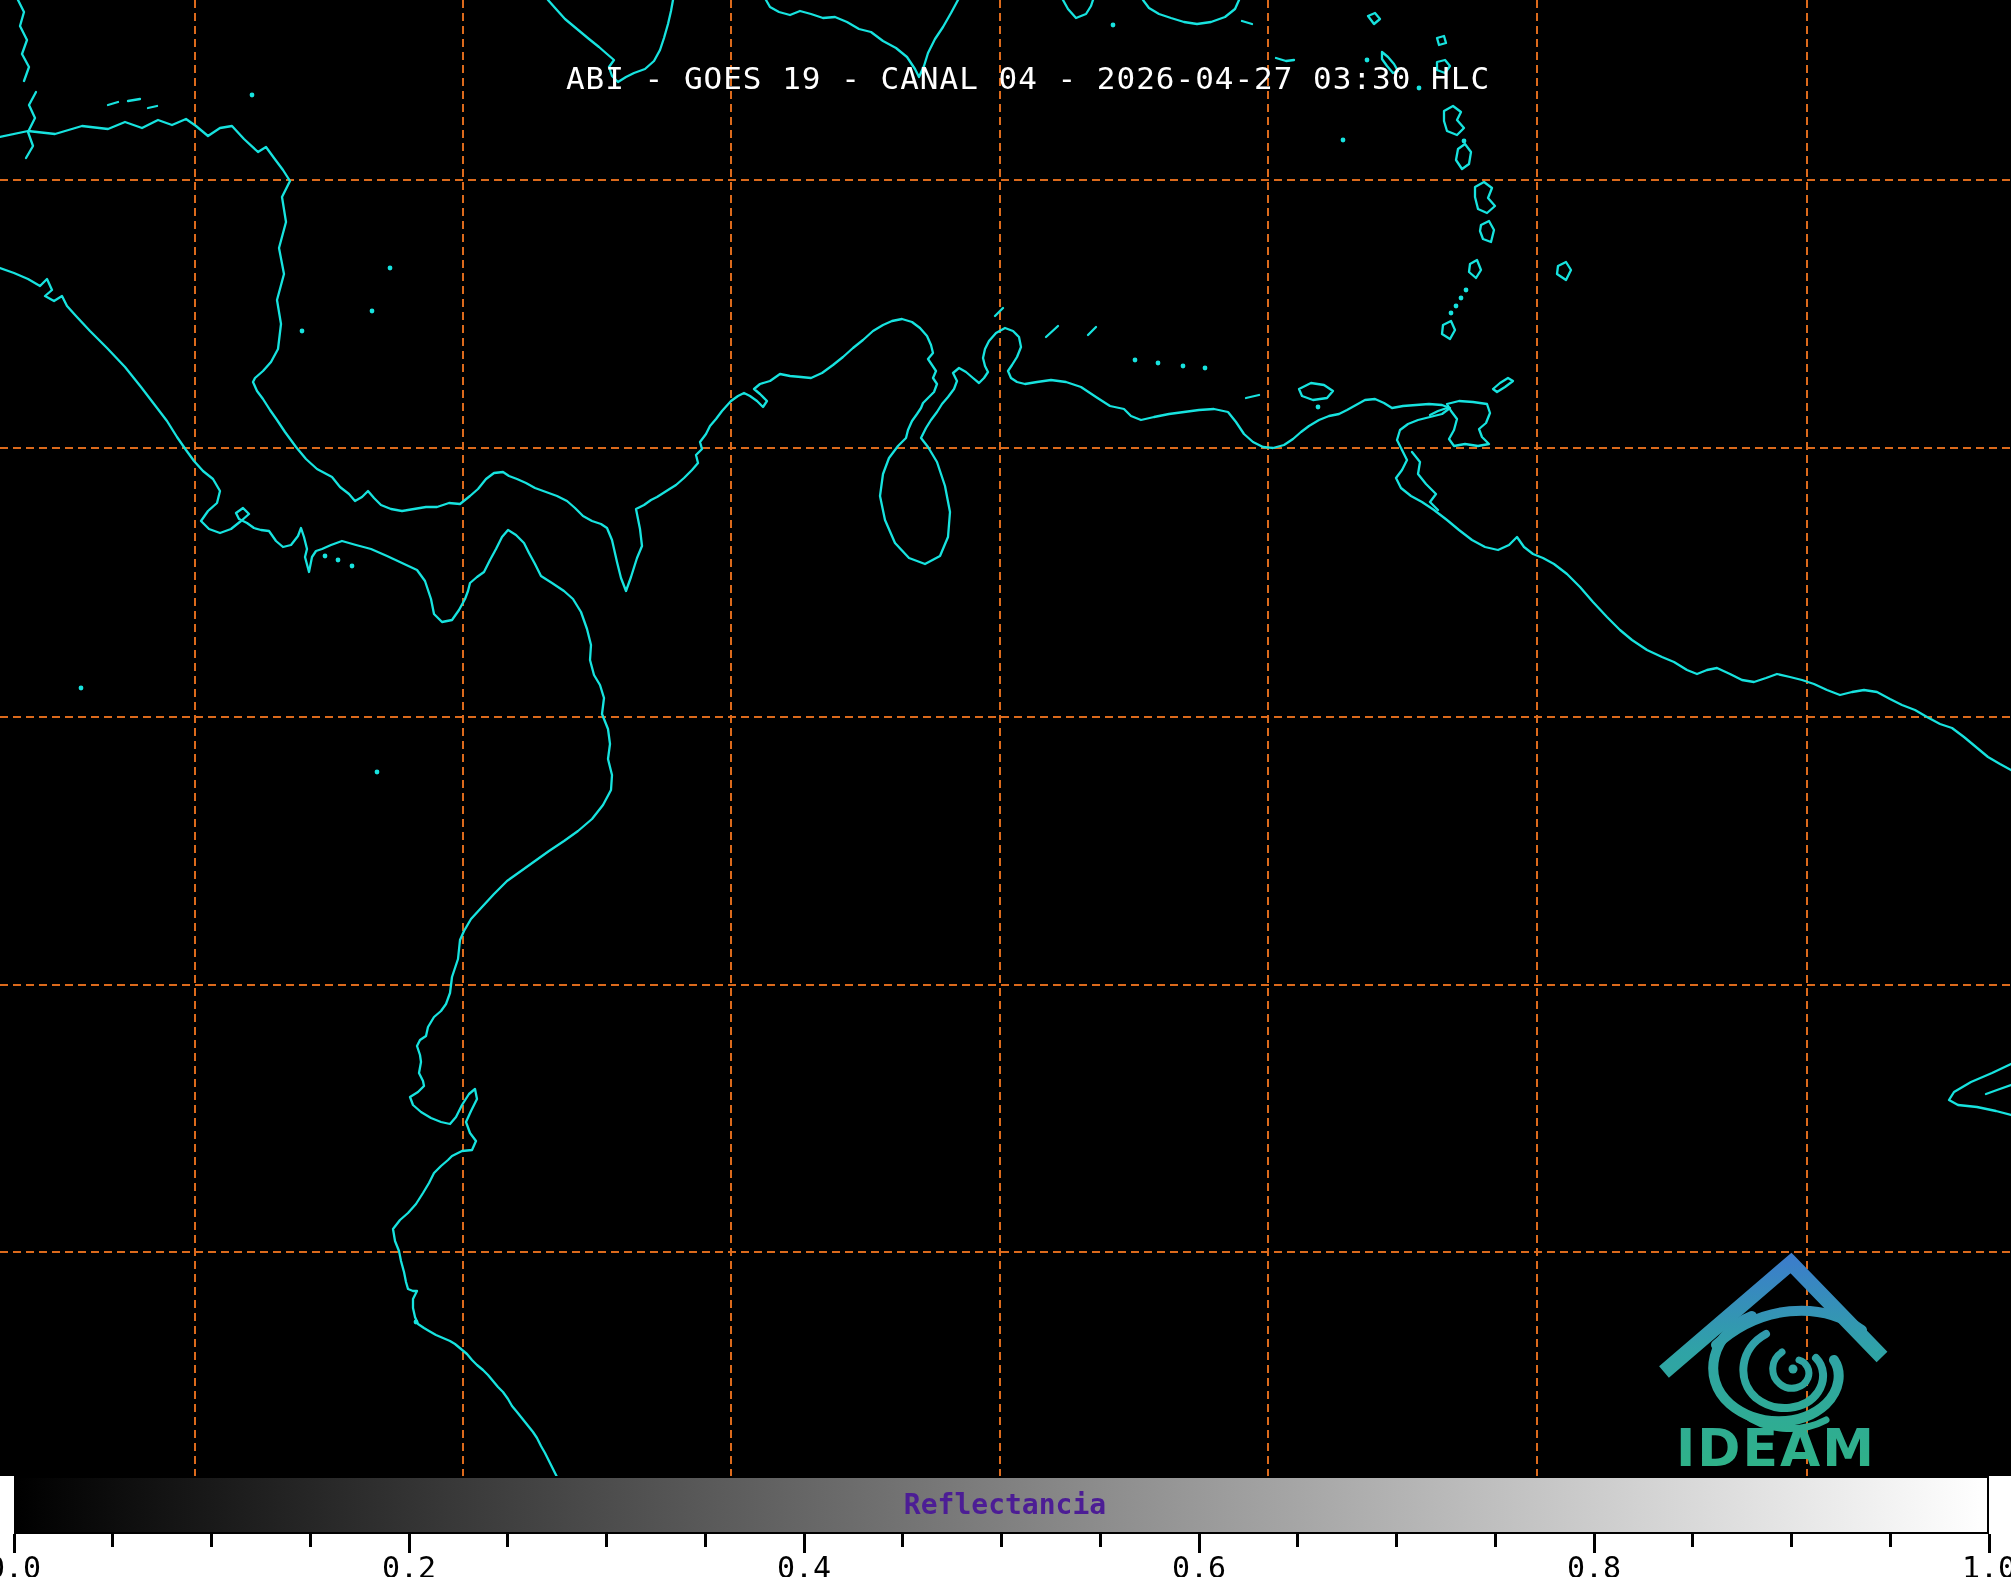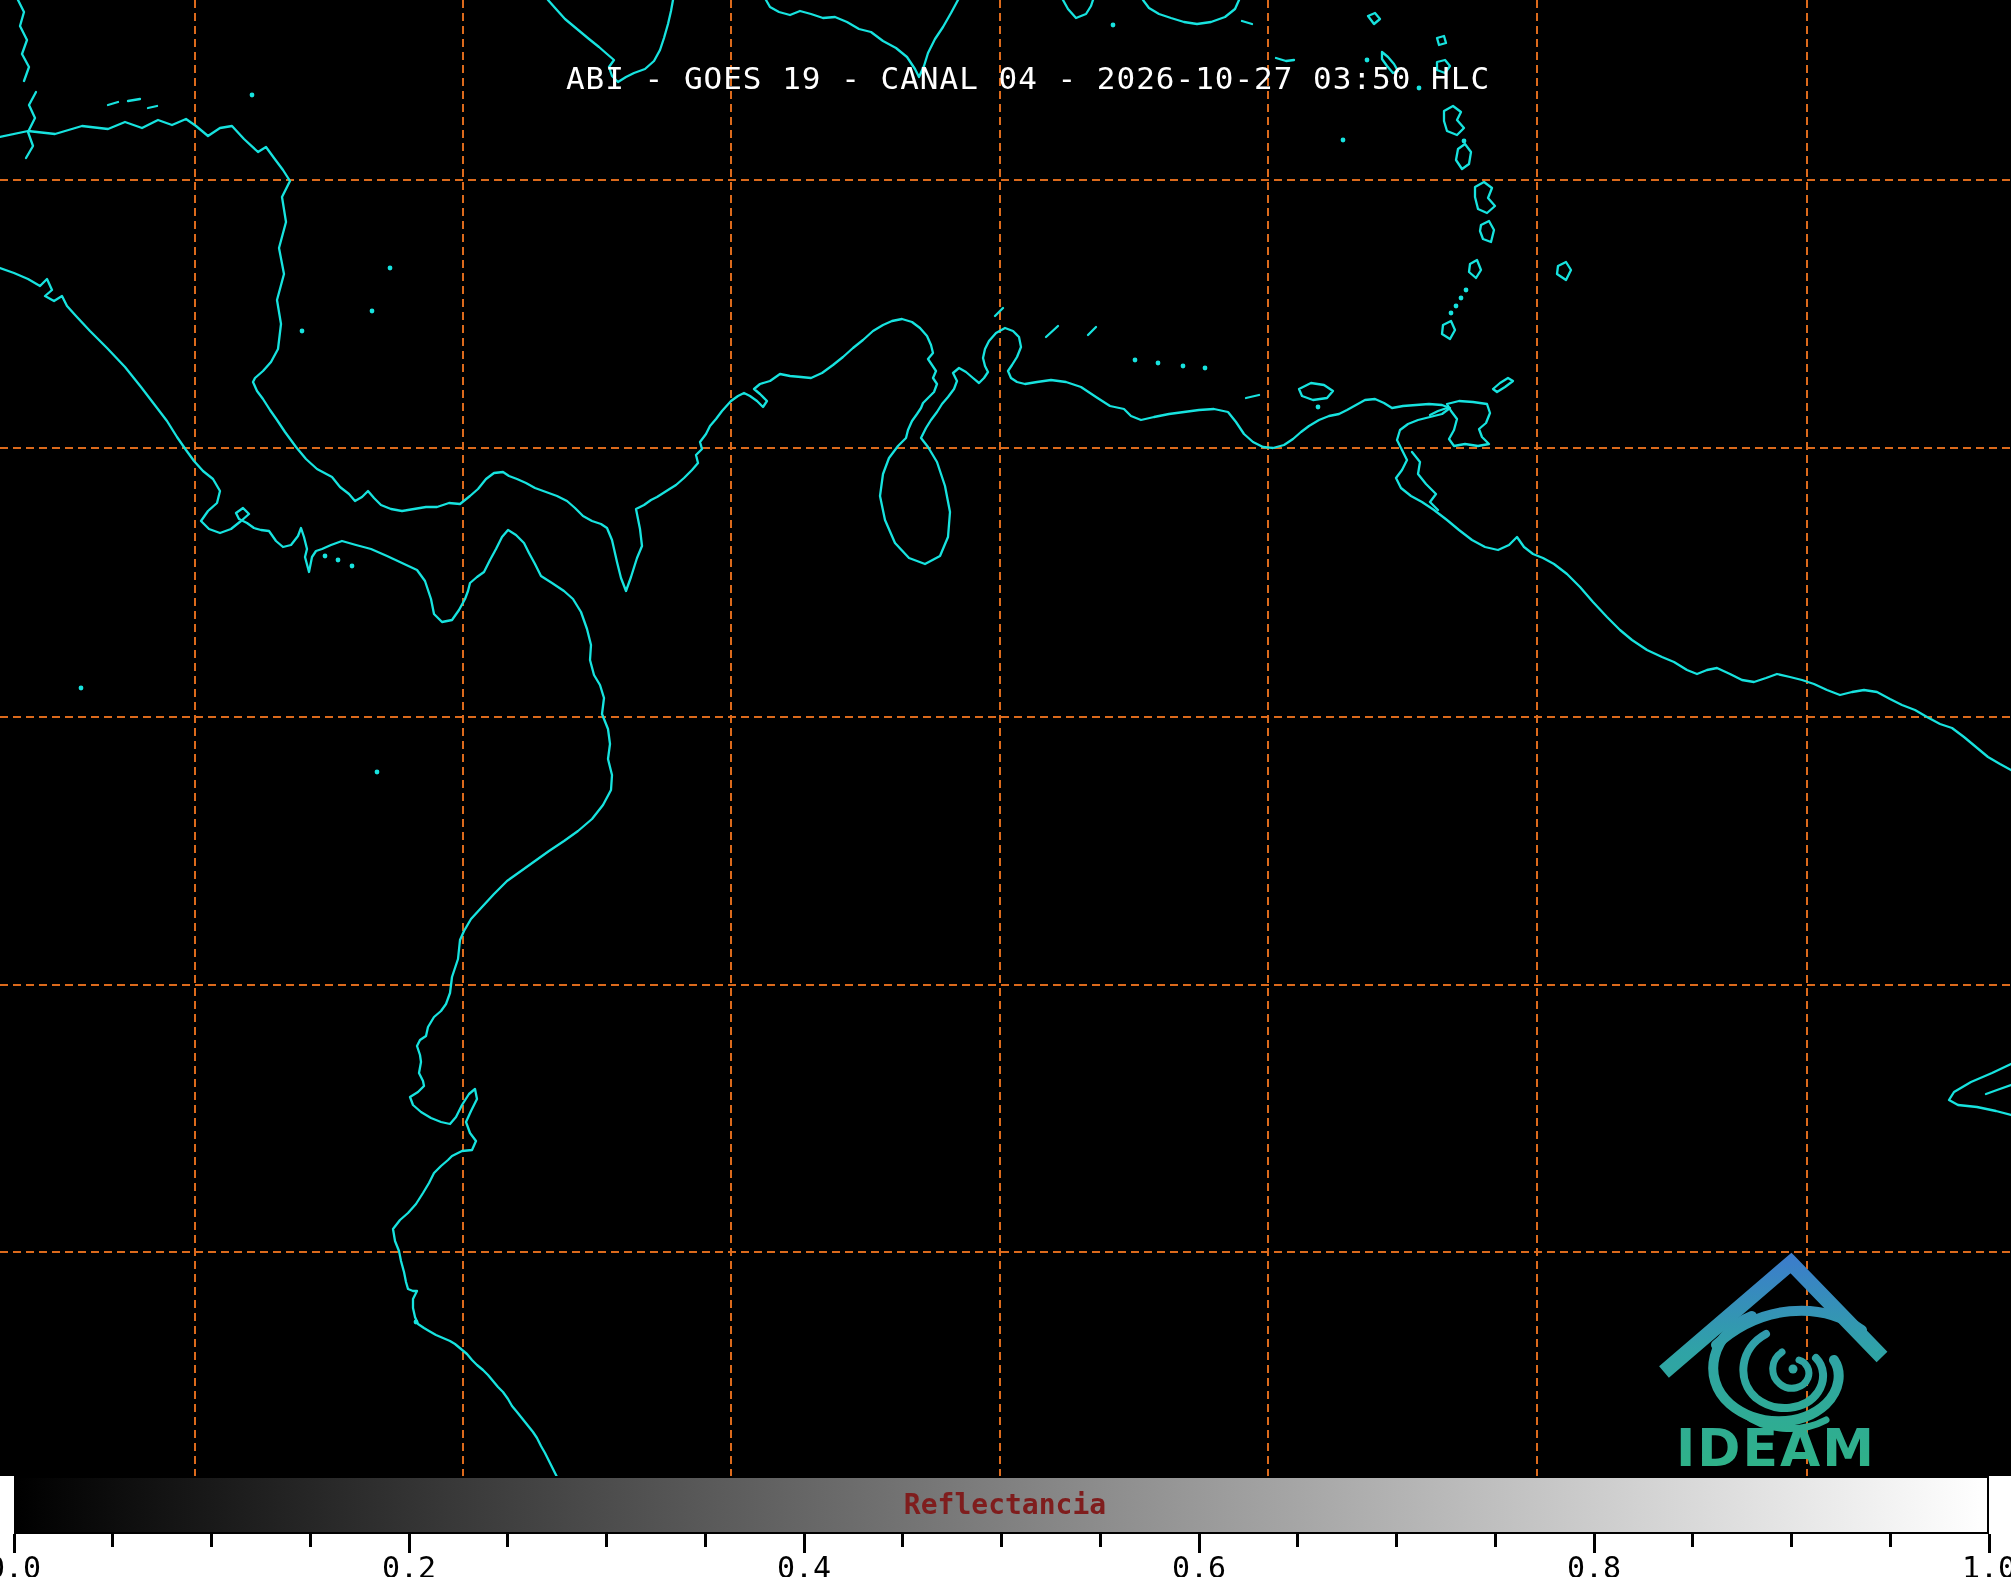--- a/index.html
+++ b/index.html
@@ -24,21 +24,21 @@
   .cb-tick{position:absolute;top:58px;width:3px;background:#000;}
   .cb-tick.major{height:19px;}
   .cb-tick.minor{height:13px;}
   .cb-ticklabel{
     position:absolute;top:74px;transform:translateX(-50%);
     color:#000;font-size:30px;white-space:nowrap;
     font-family:"DejaVu Sans Mono","Liberation Mono",monospace;
   }
   #cb-label{
     position:absolute;top:12px;left:1005px;transform:translateX(-50%);
-    color:#7f1d1d;font-size:28px;font-weight:bold;
+    color:#4c1d95;font-size:28px;font-weight:bold;
     font-family:"DejaVu Sans Mono","Liberation Mono",monospace;
   }
   .grid-line{fill:none;}
   .coast{fill:none;stroke-linejoin:round;stroke-linecap:round;}
 </style>
 </head>
 <body>
 
 <div id="stage">
 
@@ -133,21 +133,21 @@
         <path d="M 1716 1345 C 1760 1305 1820 1300 1862 1330" fill="none" stroke="url(#ideam-grad)" stroke-width="10" stroke-linecap="round"></path>
         <path d="M 1752 1316 C 1712 1332 1700 1378 1730 1404 C 1756 1426 1800 1428 1826 1404 C 1840 1390 1842 1372 1834 1360" fill="none" stroke="url(#ideam-grad)" stroke-width="10" stroke-linecap="round"></path>
         <path d="M 1766 1334 C 1740 1348 1736 1380 1756 1398 C 1776 1414 1806 1410 1818 1392 C 1826 1380 1824 1366 1816 1358" fill="none" stroke="url(#ideam-grad)" stroke-width="8" stroke-linecap="round"></path>
         <path d="M 1782 1352 C 1770 1360 1770 1376 1780 1384 C 1790 1392 1804 1388 1808 1378 C 1811 1370 1806 1362 1799 1360" fill="none" stroke="url(#ideam-grad)" stroke-width="7" stroke-linecap="round"></path>
         <circle cx="1793" cy="1369" r="4.5" fill="url(#ideam-grad)"></circle>
         <path d="M 1744 1414 C 1764 1430 1800 1434 1826 1420" fill="none" stroke="url(#ideam-grad)" stroke-width="7" stroke-linecap="round"></path>
         <text x="1776" y="1466" text-anchor="middle" font-family="'DejaVu Sans','Liberation Sans',sans-serif" font-size="52" font-weight="bold" letter-spacing="2" fill="url(#ideam-grad)">IDEAM</text>
       </g>
     </svg>
 
-    <div id="title">ABI - GOES 19 - CANAL 04 - 2026-10-27 03:50 HLC</div>
+    <div id="title">ABI - GOES 19 - CANAL 04 - 2026-04-27 03:30 HLC</div>
   </div>
 
   <div id="colorbar-strip">
     <div id="cb-bar" style="background: linear-gradient(to right, rgb(0, 0, 0), rgb(255, 255, 255));"></div>
     <div id="cb-ticks">
         <div class="cb-tick major" style="left: 12.5px;"></div>
         <div class="cb-ticklabel" style="left: 14px;">0.0</div>
         <div class="cb-tick major" style="left: 407.5px;"></div>
         <div class="cb-ticklabel" style="left: 409px;">0.2</div>
         <div class="cb-tick major" style="left: 802.5px;"></div>

